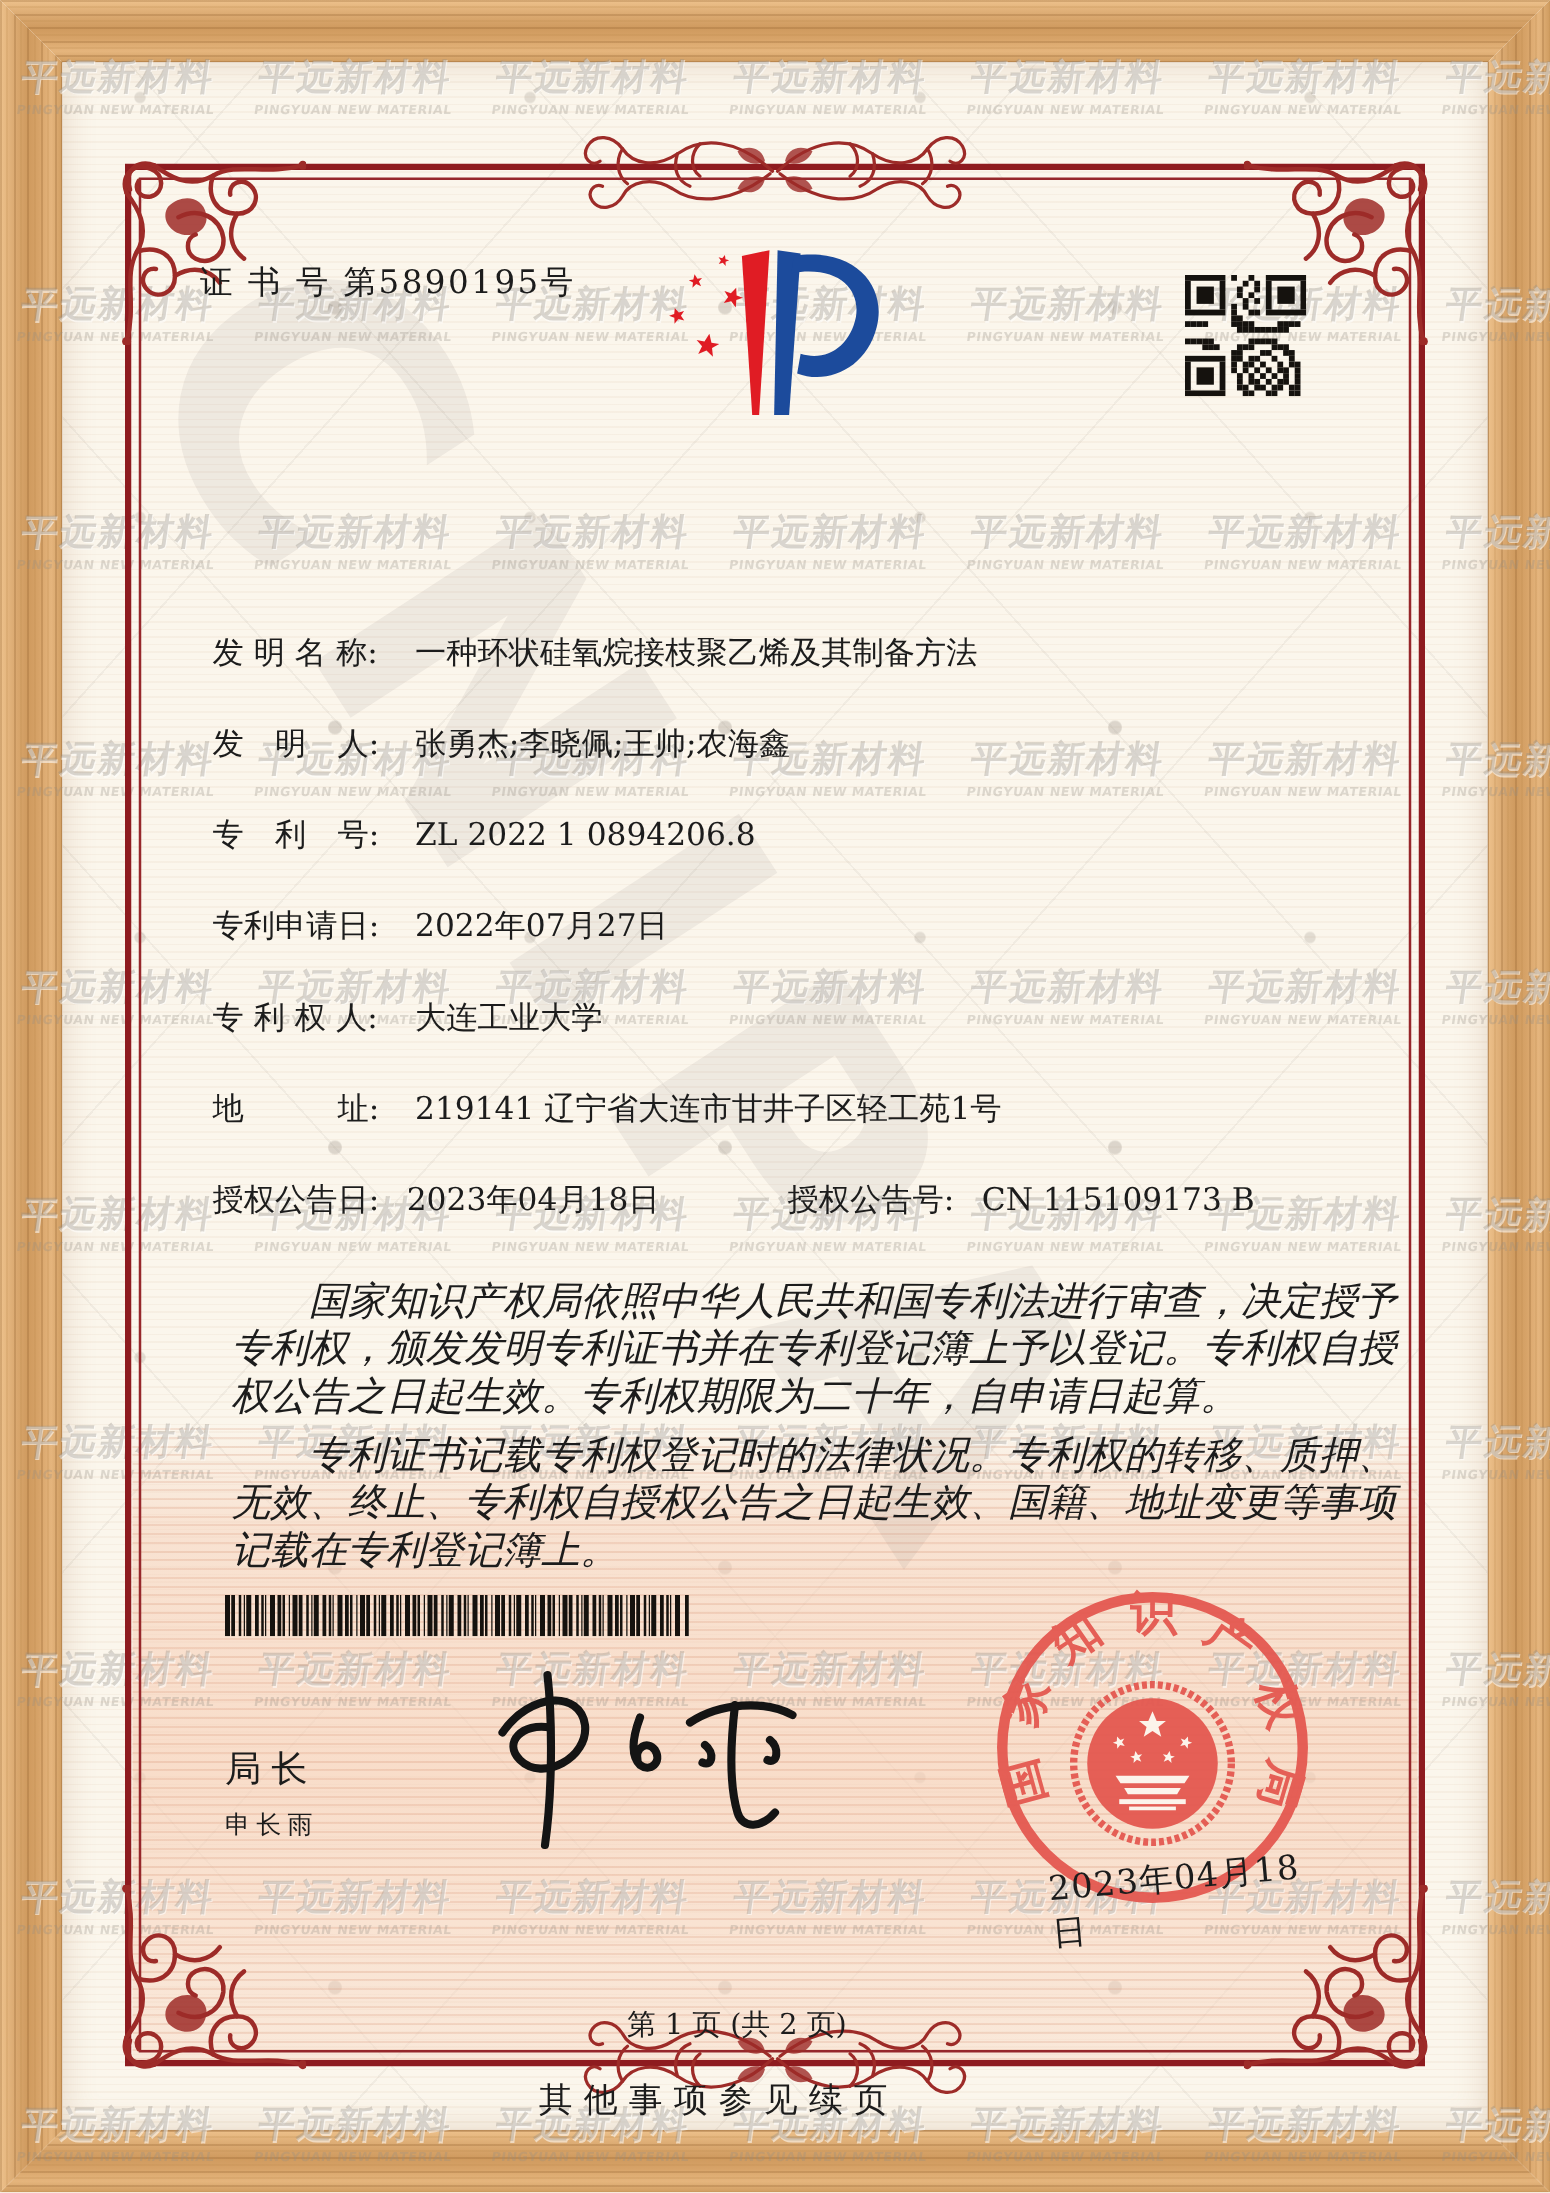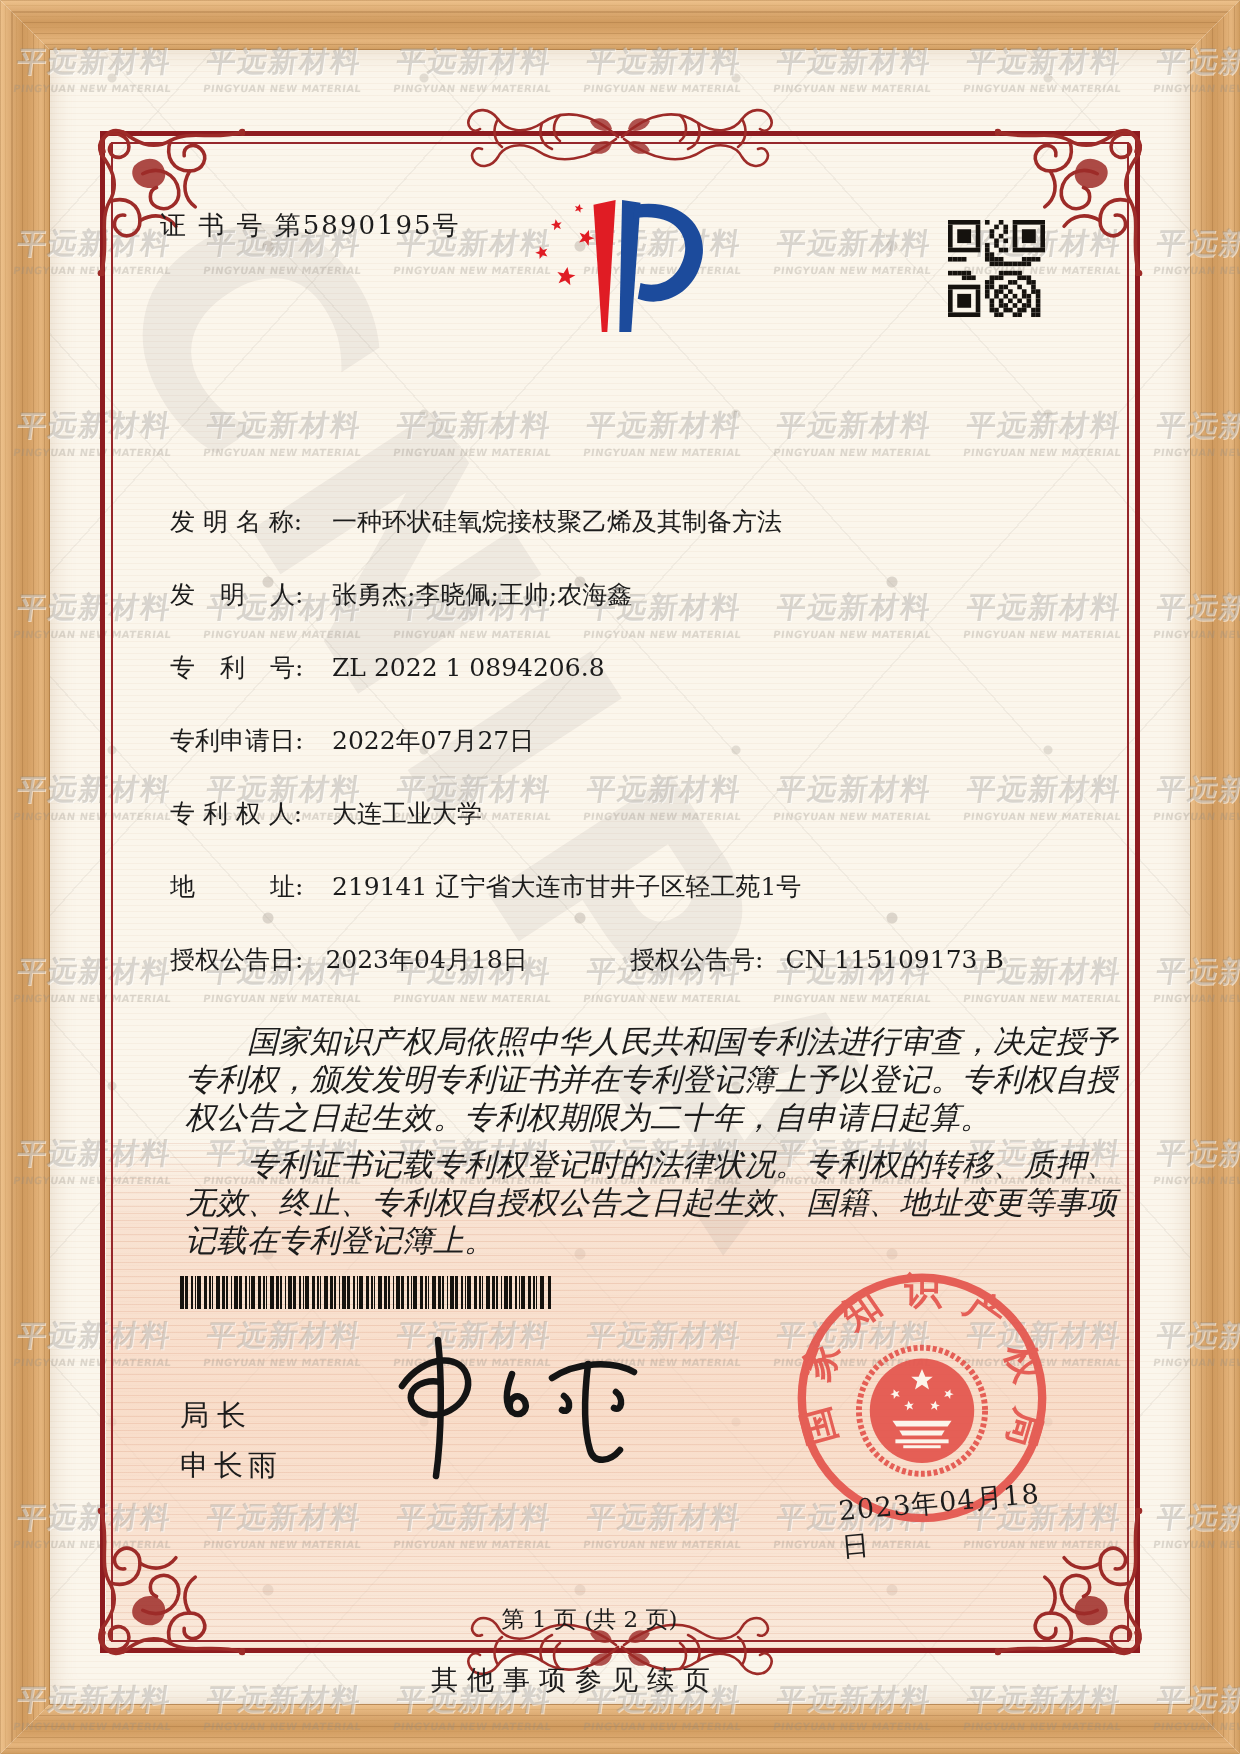--- a/index.html
+++ b/index.html
@@ -78,21 +78,21 @@
   #fields{left:170px;top:505px;width:930px;}
   .field-row{display:flex;margin-bottom:40px;font-size:25px;line-height:33px;}
   .field-label{flex:0 0 162px;}
   .field-value{flex:1;}
   .grant-row{left:170px;top:943px;width:940px;font-size:25px;}
   .grant-no{position:absolute;left:460px;top:0;}
   #paragraphs{left:156px;top:1022px;width:932px;font-style:italic;font-size:31px;line-height:38px;margin-left:29px;}
   .legal-para{text-indent:2em;margin-bottom:9px;text-align:justify;}
   .barcode{left:180px;top:1276px;width:372px;height:33px;}
   .director-label{left:180px;top:1396px;font-family:"DejaVu Sans","Liberation Sans",sans-serif;font-size:29px;letter-spacing:8px;font-weight:500;}
-  .director-name{left:180px;top:1446px;font-family:"DejaVu Sans","Liberation Sans",sans-serif;font-size:29px;letter-spacing:5px;font-weight:500;}
+  .director-name{left:180px;top:1446px;font-family:"DejaVu Sans","Liberation Sans",sans-serif;font-size:20px;letter-spacing:5px;font-weight:500;}
   .signature{left:372px;top:1334px;width:282px;height:152px;}
   .seal{left:789px;top:1263px;width:266px;height:266px;opacity:.93;}
   .seal-date{left:840px;top:1484px;width:210px;font-size:27px;letter-spacing:1px;transform:rotate(-5deg);z-index:7;}
   .page-indicator{left:0;right:61px;top:1604px;text-align:center;font-size:23px;}
   .continuation-note{left:0;right:90px;top:1662px;text-align:center;font-size:27px;letter-spacing:9px;}
 
   .flo{stroke:var(--flourish-red);fill:none;stroke-width:2.6;stroke-linecap:round;}
   .flo-fill{fill:var(--flourish-red);}
   .seal-stroke{stroke:var(--seal-red);fill:none;}
   .seal-fill{fill:var(--seal-red);}

